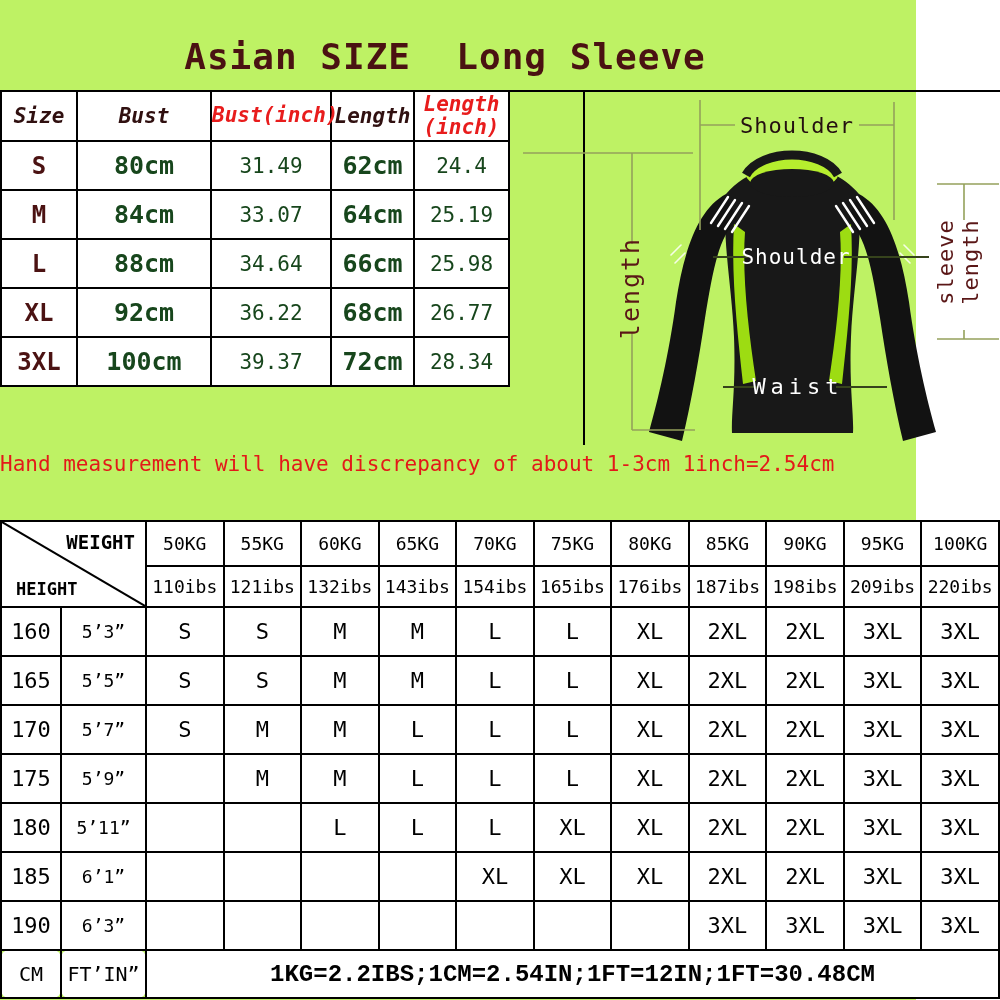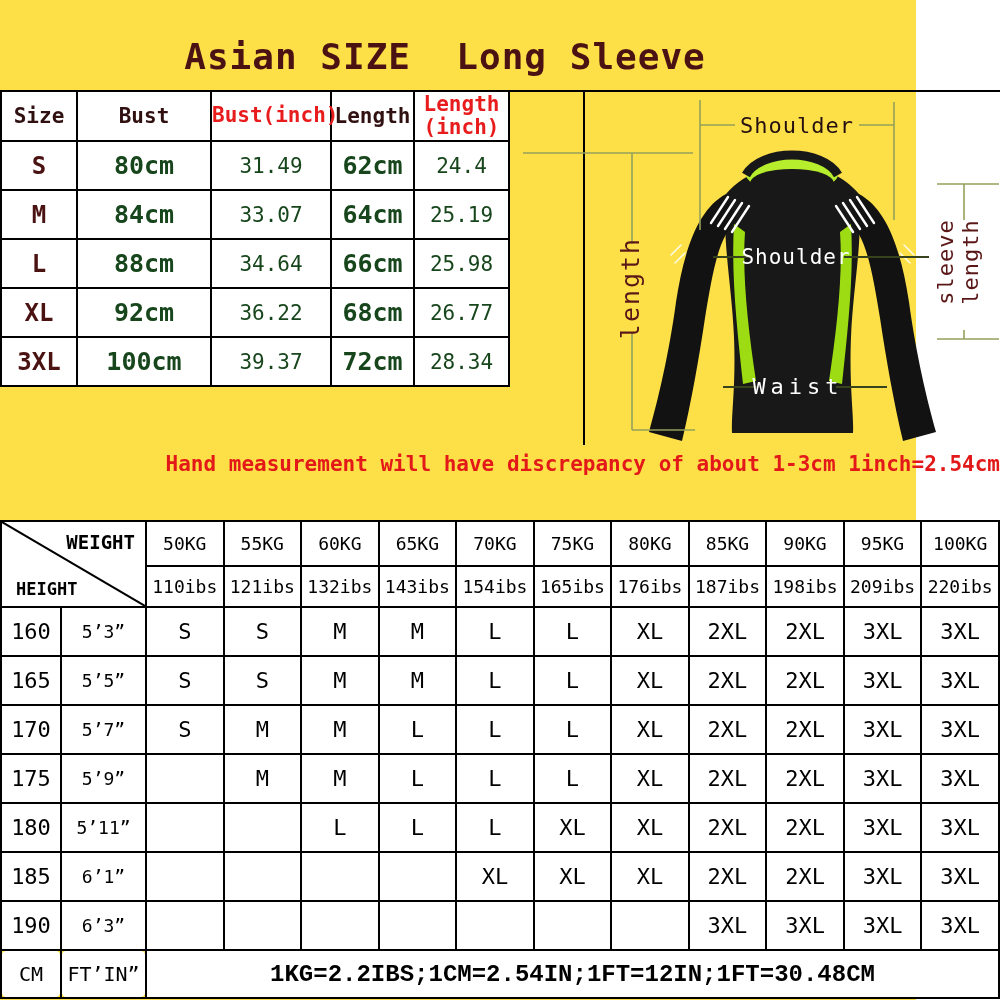--- a/index.html
+++ b/index.html
@@ -1,45 +1,45 @@
 <!DOCTYPE html>
 <html><head>
 <meta charset="utf-8">
 <style>
   * { margin:0; padding:0; box-sizing:border-box; }
   html,body { width:1000px; height:1000px; background:#ffffff; overflow:hidden;
               font-family:"DejaVu Sans Mono", "Liberation Mono", monospace; }
-  #stage { position:relative; width:916px; height:1000px; background:#fde047; }
+  #stage { position:relative; width:916px; height:1000px; background:#bef264; }
 
   
   #title { position:absolute; top:36px; left:0; width:890px; text-align:center;
            font-size:36px; font-weight:bold; color:#4a1212; white-space:pre; letter-spacing:1px; }
 
   
   #top-rule { position:absolute; top:90px; left:0; width:1000px; height:2px; background:#000; }
   #vert-divider { position:absolute; top:90px; left:583px; width:2px; height:355px; background:#000; }
 
   
   #size-table { position:absolute; top:90px; left:0; width:508px; border-collapse:collapse; table-layout:fixed; }
   #size-table th, #size-table td { border:2px solid #000; text-align:center; vertical-align:middle; padding:0; background:#fff; }
-  #size-table thead tr { height:50px; }
+  #size-table thead tr { height:50px;font-style:italic; }
   #size-table tbody tr { height:49px; }
   .h-dark { color:#301010; font-size:21px; }
   .h-red  { color:#e81c1c; font-size:21px; white-space:pre-line; line-height:1.1; }
   .c-size { color:#4b1212; font-weight:bold; font-size:24px; }
   .c-cm   { color:#17461c; font-weight:bold; font-size:25px; }
   .c-in   { color:#17461c; font-size:21px; }
 
   
   #shirt-area { position:absolute; top:92px; left:585px; width:415px; height:353px; }
   #shirt-svg { overflow:visible; }
 
   
-  #disclaimer { position:absolute; top:452px; left:0; width:1000px; text-align:right;
-                color:#e31919; font-size:21px; font-weight:bold; letter-spacing:0px; }
+  #disclaimer { position:absolute; top:452px; left:0; width:1000px; text-align:left;
+                color:#e31919; font-size:21px; font-weight:normal; letter-spacing:0px; }
 
   
   #matrix-table { position:absolute; top:520px; left:0; width:1000px; border-collapse:collapse; table-layout:fixed;padding-left:44px; }
   #matrix-table th, #matrix-table td { border:2px solid #000; text-align:center; vertical-align:middle; padding:0; color:#000; background:#fff; }
   #matrix-table thead tr.kg-row  { height:45px; }
   #matrix-table thead tr.lbs-row { height:41px; }
   #matrix-table tbody tr { height:49px; }
   #matrix-table tfoot tr { height:48px; }
   .kg, .lbs { font-size:18px; font-weight:normal; }
   .hcm  { font-size:22px; }

